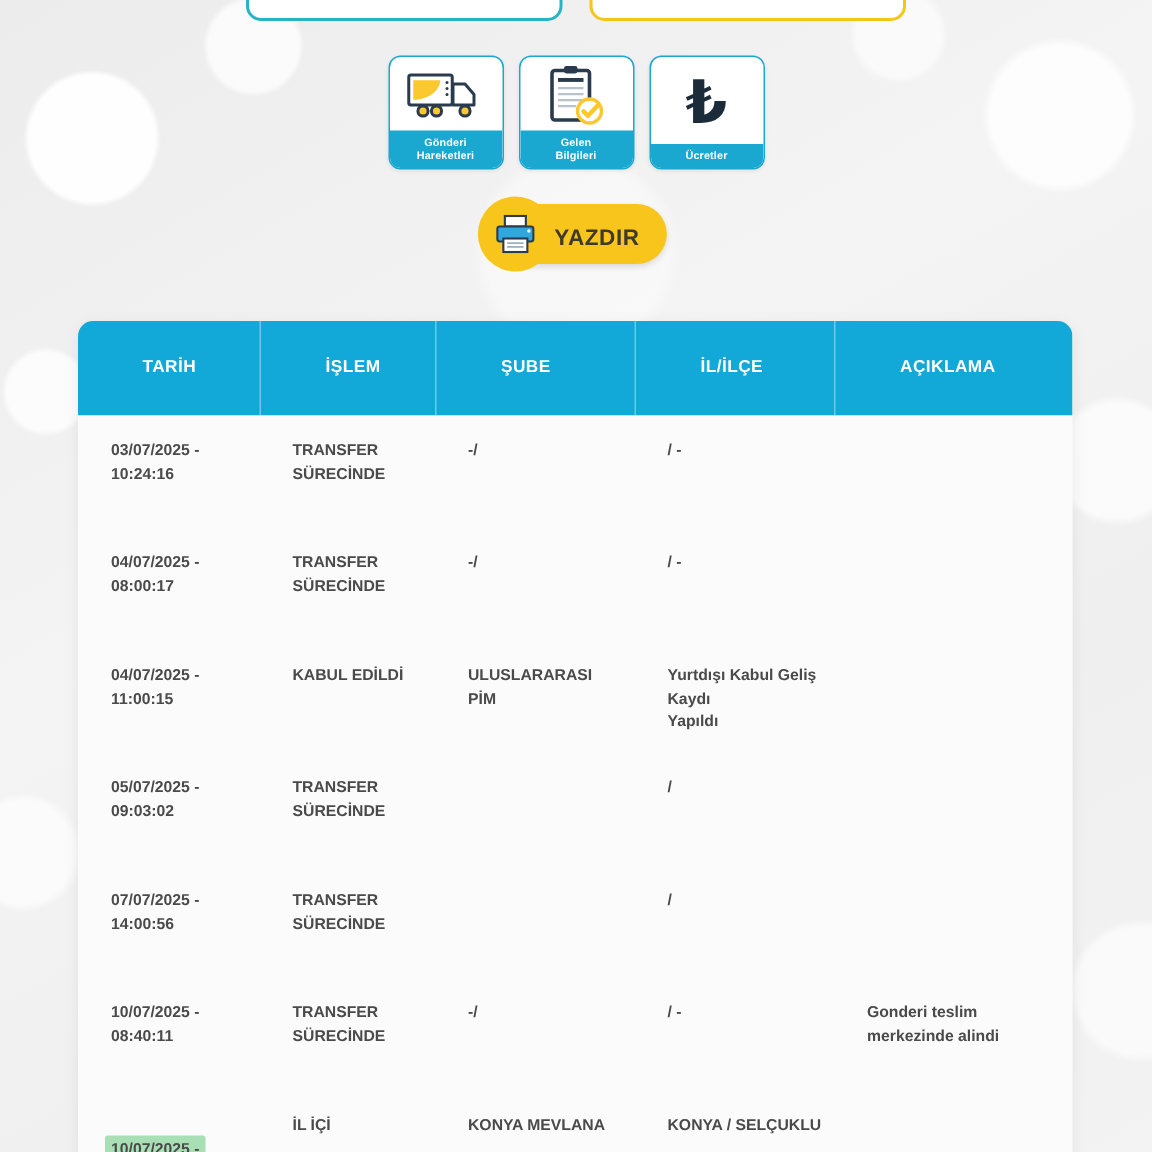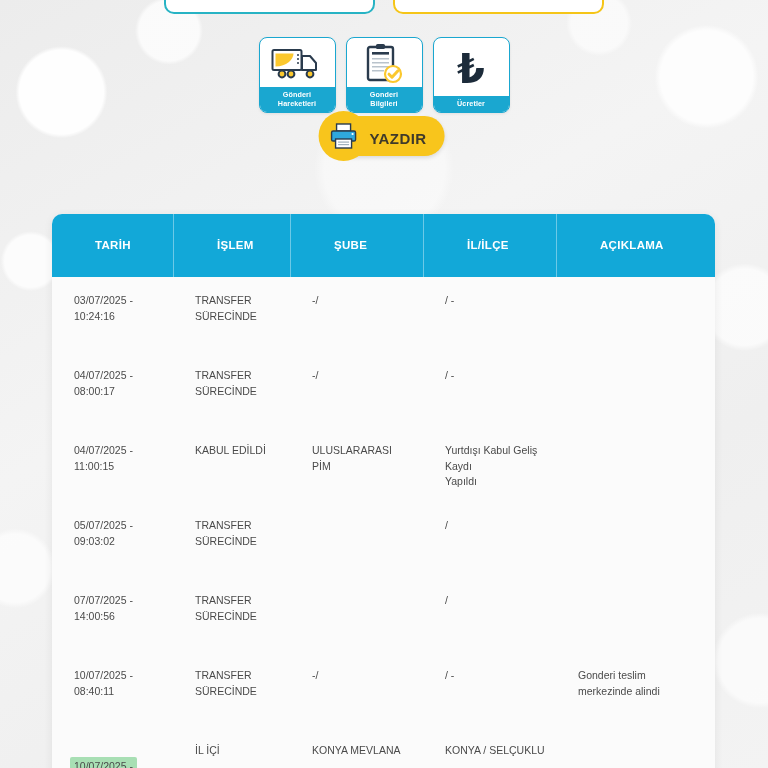--- a/index.html
+++ b/index.html
@@ -112,21 +112,21 @@
     font-size: 40px;
     font-weight: 700;
     color: #1c2b3a;
     line-height: 1;
     font-family: "DejaVu Sans", sans-serif;
   }
 
   
   .print-btn {
     position: absolute;
-    top: 116px;
+    top: 136px;
     left: 50%;
     transform: translateX(-50%);
     height: 40px;
     background: #f8c51c;
     border-radius: 20px;
     display: flex;
     align-items: center;
     padding: 4px 18px 0 46px;
     box-shadow: 0 2px 4px rgba(0,0,0,.12);
   }
@@ -179,20 +179,21 @@
     border-left: 1px solid rgba(255,255,255,.38);
     padding-left: 43px;
   }
   .t-head .t-cell:first-child { border-left: none; }
 
   .t-cell {
     padding: 0 6px 0 22px;
     font-size: 10.5px;
     line-height: 15.5px;
     color: #4a4a4a;
+    font-weight: bold;
   }
   .c-tarih { width: 121px; }
   .c-islem { width: 117px; }
   .c-sube  { width: 133px; }
   .c-ilce  { width: 133px; }
   .c-acik  { width: 142px; }
 
   .t-body .t-row {
     height: 75px;
     align-items: flex-start;
@@ -251,21 +252,21 @@
           <rect x="8" y="9" width="17" height="2.6" fill="#2a3b4d"></rect>
           <rect x="8" y="15" width="17" height="1.5" fill="#b9c3cc"></rect>
           <rect x="8" y="19" width="17" height="1.5" fill="#b9c3cc"></rect>
           <rect x="8" y="23" width="17" height="1.5" fill="#b9c3cc"></rect>
           <rect x="8" y="27" width="12" height="1.5" fill="#b9c3cc"></rect>
           <circle cx="29" cy="31" r="8" fill="#fff" stroke="#fbc82e" stroke-width="2.2"></circle>
           <path d="M25 31.2l3 3 6-6.4" fill="none" stroke="#fbc82e" stroke-width="3" stroke-linecap="round" stroke-linejoin="round"></path>
         </svg>
       </div>
       <div class="card-label">
-        <span>Gonderi</span>
+        <span>Gelen</span>
         <span class="l2">Bilgileri</span>
       </div>
     </div>
 
     <div class="card">
       <div class="card-art">
         <span class="lira">₺</span>
       </div>
       <div class="card-label">
         <span>Ücretler</span>

